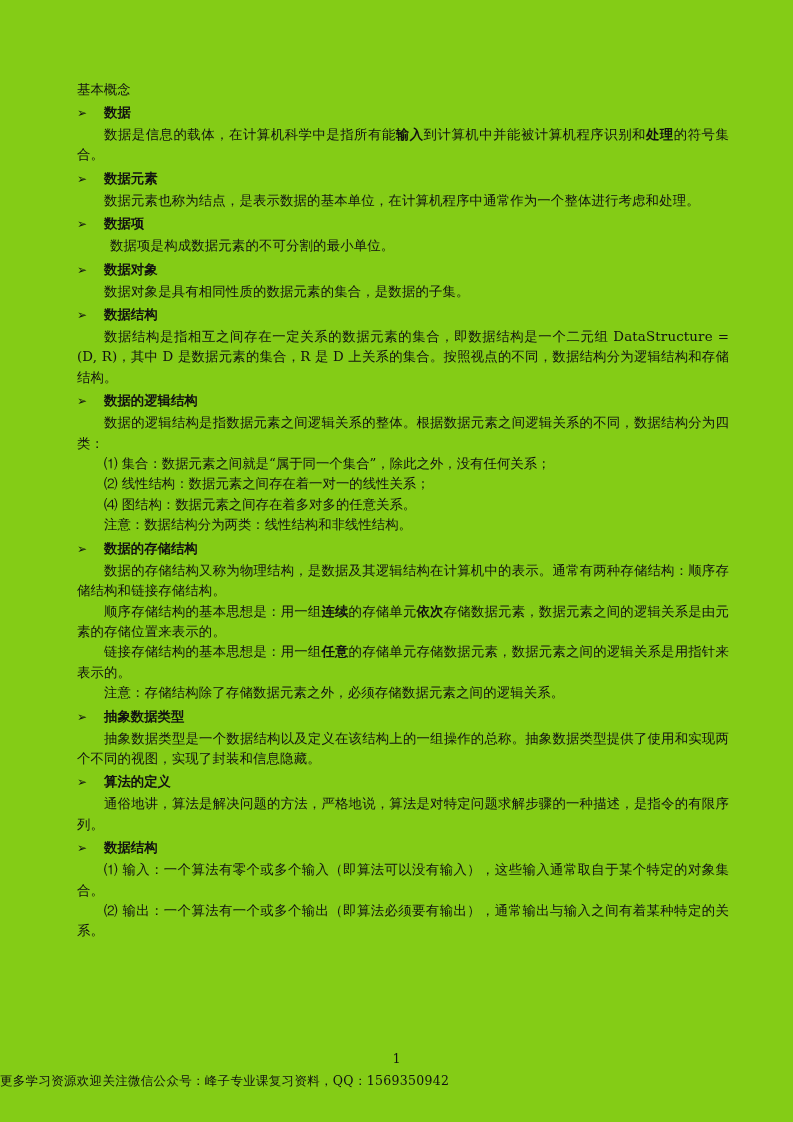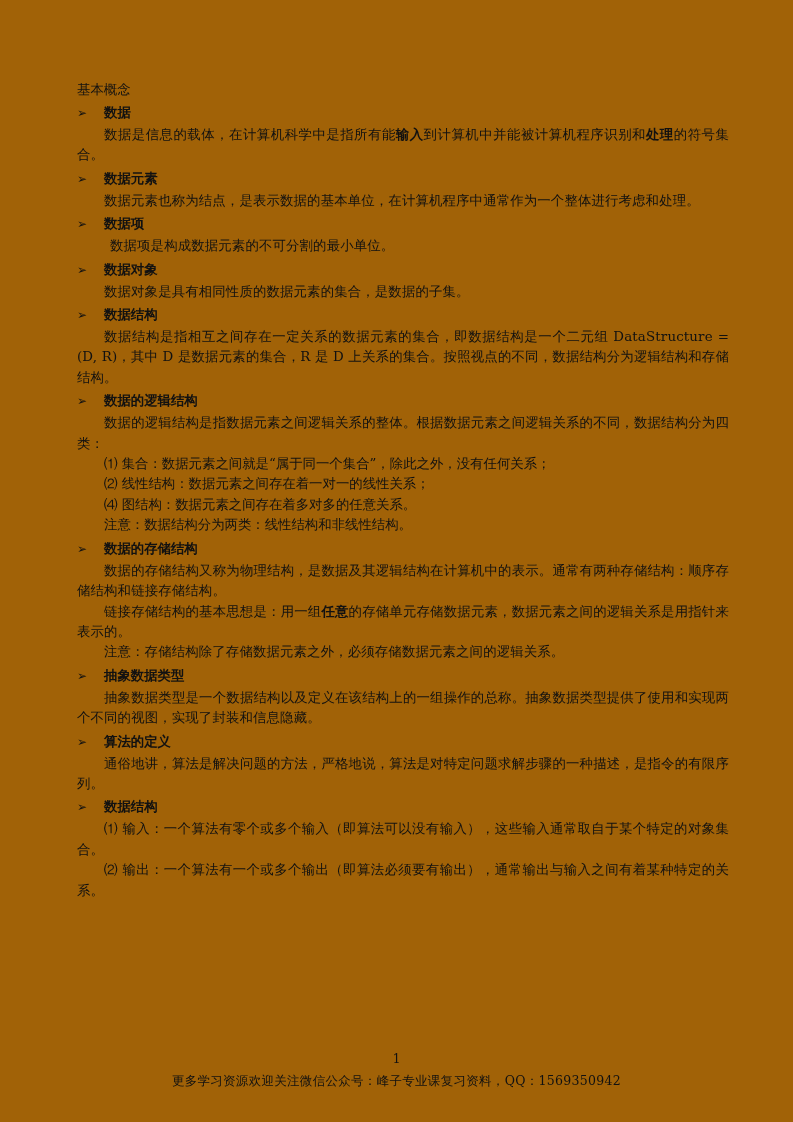--- a/index.html
+++ b/index.html
@@ -1,30 +1,30 @@
 <!DOCTYPE html>
 <html><head>
 <meta charset="utf-8">
 <style>
   html, body { margin: 0; padding: 0; background: #ffffff; }
   body { width: 793px; height: 1122px; position: relative; overflow: hidden;
          font-family: "DejaVu Serif", "Liberation Serif", serif; color: #111; }
-  .page { position: absolute; left: 0; top: 0; width: 793px; height: 1122px; background: #a16207; }
+  .page { position: absolute; left: 0; top: 0; width: 793px; height: 1122px; background: #84cc16; }
   .content { position: absolute; left: 77px; top: 80px; width: 652px; font-size: 13.4px; line-height: 20.4px; }
   .doc-title { height: 20px; margin-bottom: 2px; }
   .heading { position: relative; height: 20px; margin-top: 3px; margin-bottom: 2px; font-weight: bold;
              font-family: "DejaVu Sans", "Liberation Sans", sans-serif; font-size: 13.4px; }
   .heading .bullet { position: absolute; left: 0; top: 0; width: 12px; font-size: 12px; font-weight: normal; }
   .heading .htext { position: absolute; left: 27px; top: 0; }
   .para { text-indent: 27px; text-align: justify; margin: 0; letter-spacing: 0.15px; }
   .para.indent-extra { text-indent: 33px; }
   .item { padding-left: 27px; margin: 0; }
   .b { font-weight: bold; font-family: Liberation Sans, sans-serif; }
   .page-number { position: absolute; left: 0; width: 793px; top: 1052px; text-align: center; font-size: 12px; }
-  .footer { position: absolute; left: 0; width: 793px; top: 1073px; text-align: center; font-size: 12.5px; letter-spacing: 0.3px; }
+  .footer { position: absolute; left: 0; width: 793px; top: 1073px; text-align: left; font-size: 12.5px; letter-spacing: 0.3px; }
 </style>
 </head>
 <body>
 
 <div class="page">
   <div class="content">
 
     <div class="doc-title">基本概念</div>
 
     <div class="heading">
@@ -65,20 +65,21 @@
     <p class="item">⑴ 集合：数据元素之间就是“属于同一个集合”，除此之外，没有任何关系；</p>
     <p class="item">⑵ 线性结构：数据元素之间存在着一对一的线性关系；</p>
     <p class="item">⑷ 图结构：数据元素之间存在着多对多的任意关系。</p>
     <p class="item">注意：数据结构分为两类：线性结构和非线性结构。</p>
 
     <div class="heading">
       <span class="bullet">➢</span>
       <span class="htext">数据的存储结构</span>
     </div>
     <p class="para">数据的存储结构又称为物理结构，是数据及其逻辑结构在计算机中的表示。通常有两种存储结构：顺序存储结构和链接存储结构。</p>
+    <p class="para"><span>顺序存储结构的基本思想是：用一组</span><span class="b">连续</span><span>的存储单元</span><span class="b">依次</span><span>存储数据元素，数据元素之间的逻辑关系是由元素的存储位置来表示的。</span></p>
     <p class="para"><span>链接存储结构的基本思想是：用一组</span><span class="b">任意</span><span>的存储单元存储数据元素，数据元素之间的逻辑关系是用指针来表示的。</span></p>
     <p class="para">注意：存储结构除了存储数据元素之外，必须存储数据元素之间的逻辑关系。</p>
 
     <div class="heading">
       <span class="bullet">➢</span>
       <span class="htext">抽象数据类型</span>
     </div>
     <p class="para">抽象数据类型是一个数据结构以及定义在该结构上的一组操作的总称。抽象数据类型提供了使用和实现两个不同的视图，实现了封装和信息隐藏。</p>
 
     <div class="heading">

